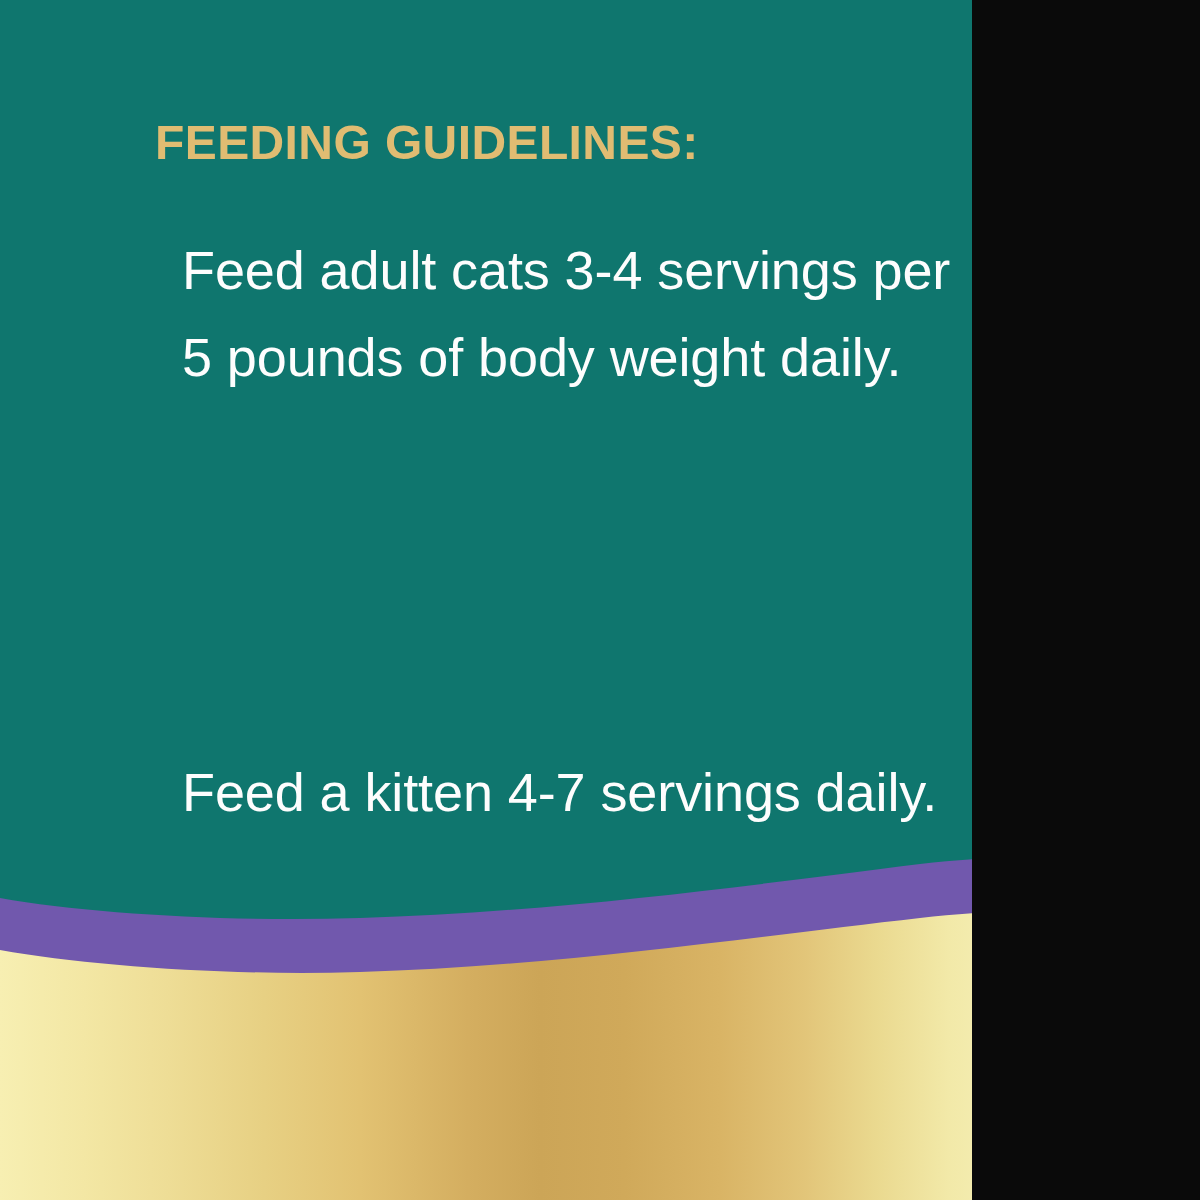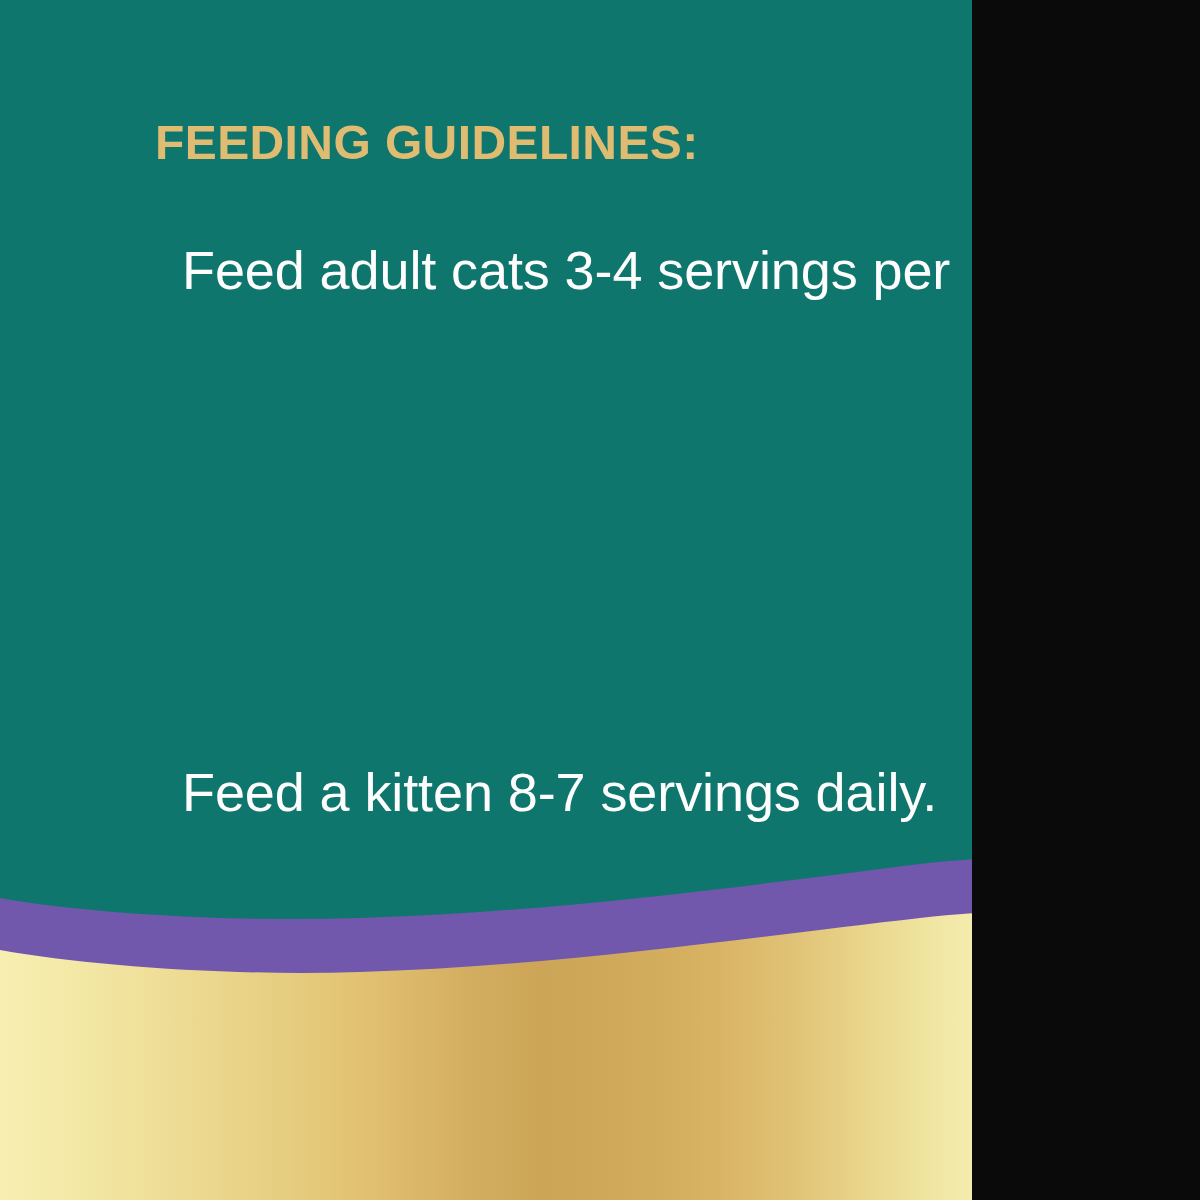--- a/index.html
+++ b/index.html
@@ -85,27 +85,28 @@
 <body>
 
 <div class="panel">
 
   <div class="content">
 
     <h1 class="heading">FEEDING GUIDELINES:</h1>
 
     <p class="para para-1">
       <span class="line">Feed adult cats 3-4 servings per</span>
+      <span class="line">5 pounds of body weight daily.</span>
     </p>
 
     <p class="para para-2">
     </p>
 
     <p class="para para-3">
-      <span class="line">Feed a kitten 8-7 servings daily.</span>
+      <span class="line">Feed a kitten 4-7 servings daily.</span>
     </p>
 
   </div>
 
   <div class="wave-wrap">
     <svg class="wave-svg" viewBox="0 0 1200 360" preserveAspectRatio="none" xmlns="http://www.w3.org/2000/svg">
       <defs>
         <linearGradient id="goldMetal" x1="0" y1="0" x2="1" y2="0">
           <stop offset="0.00" stop-color="#f7efb2"></stop>
           <stop offset="0.07" stop-color="#f3e7a4"></stop>

